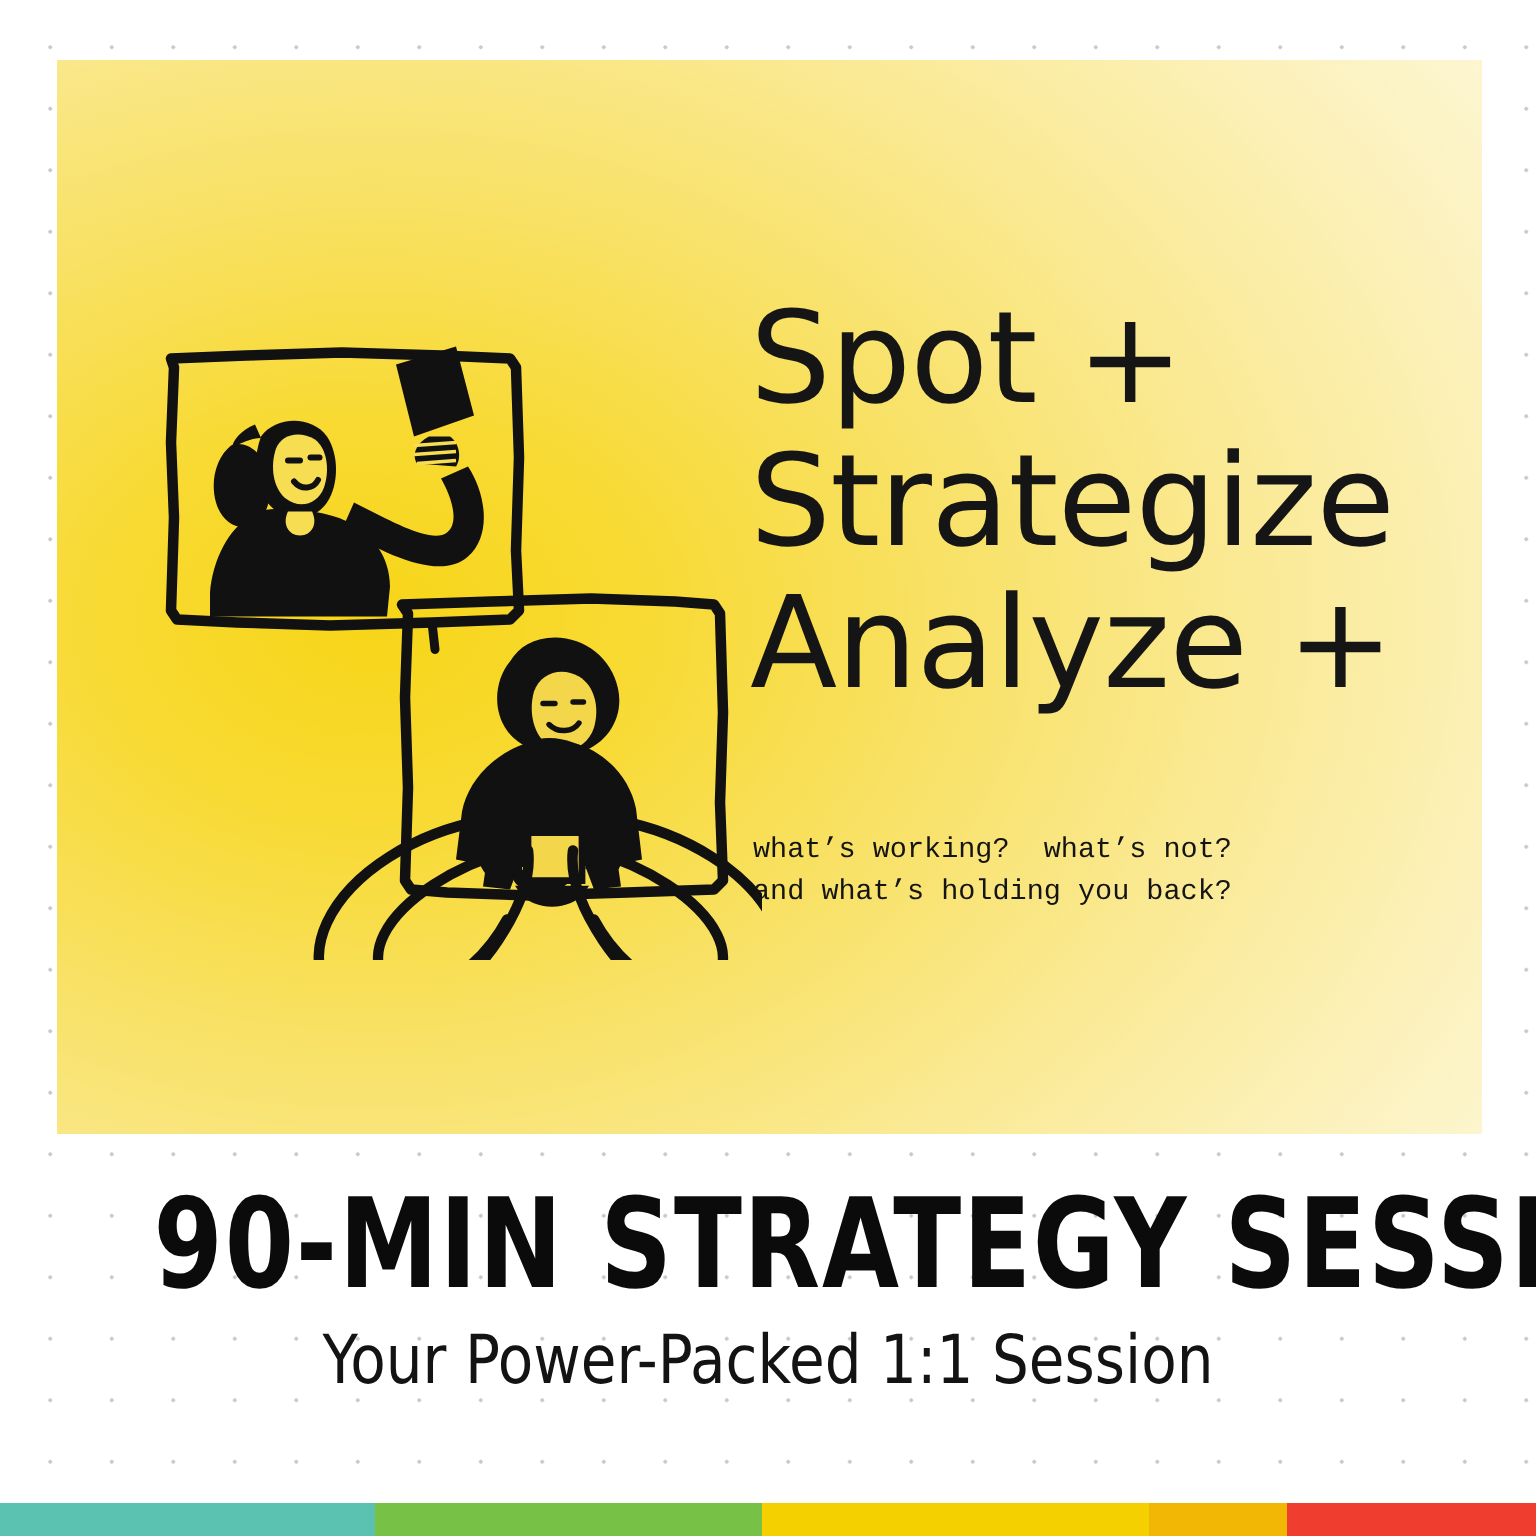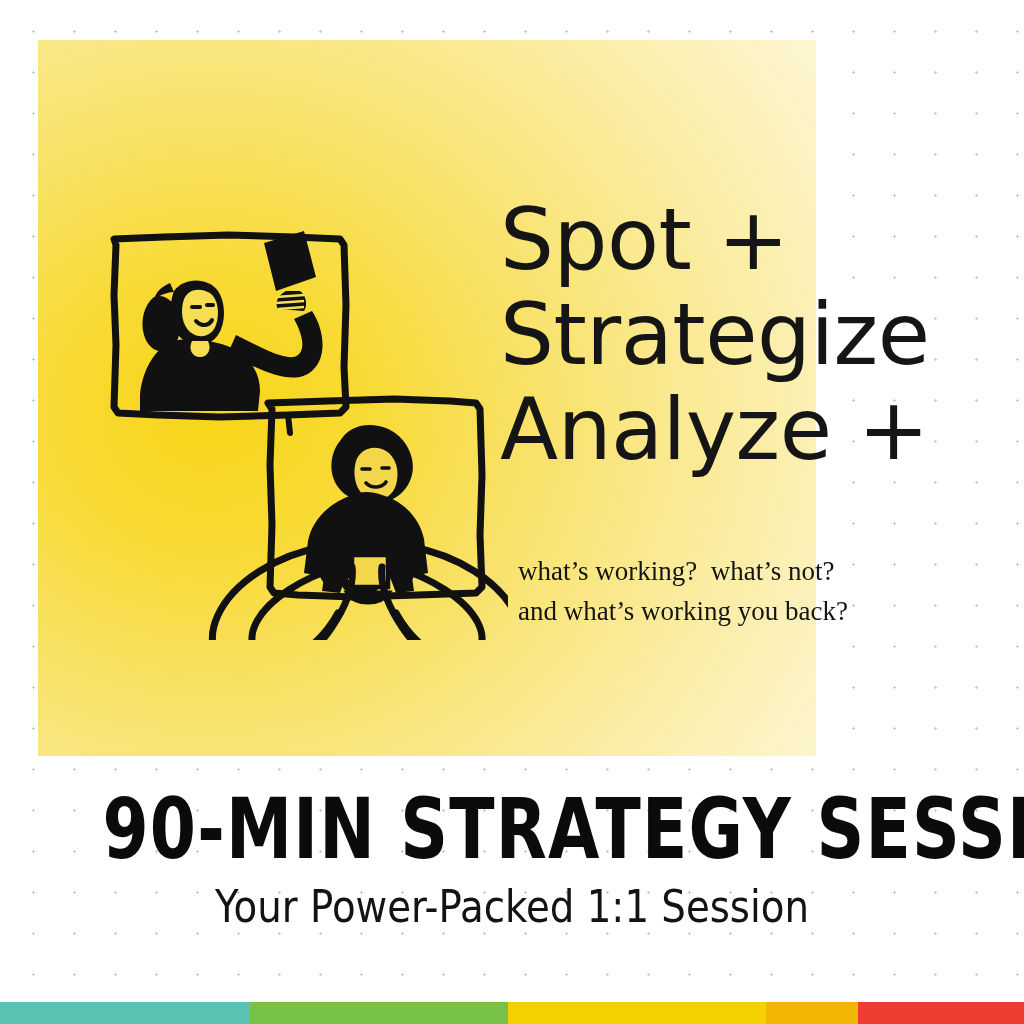--- a/index.html
+++ b/index.html
@@ -18,21 +18,21 @@
     background-image:
       radial-gradient(circle, #c9c9c9 1.1px, rgba(255,255,255,0) 1.2px);
     background-size:41px 41px;
     background-position:13px 11px;
   }
 
   
   #hero{
     position:absolute;
     left:38px; top:40px;
-    width:778px; height:716px;
+    width:950px; height:716px;
     background:
       radial-gradient(120% 118% at 22% 52%,
         #f7d518 0%,
         #f8da33 16%,
         #f8e164 33%,
         #faea96 52%,
         #fcf2c0 70%,
         #fdf8dd 85%,
         #fefbea 100%);
   }
@@ -61,27 +61,26 @@
     white-space:pre;
   }
 
   
   #subhead{
     position:absolute;
     left:464px; top:512px;
     width:500px;
   }
   #subhead .sline{
-    font-family:Liberation Serif, serif;
-    font-size:27px;
+    font-family:Liberation Mono, monospace;
+    font-size:19px;
     line-height:1.48;
     font-weight:400;
     color:#141414;
     white-space:pre;
-    margin-left:16px;
   }
 
   
   #footer{
     position:absolute;
     left:0; top:790px;
     width:1024px;
     text-align:center;
   }
   #footer .big{
@@ -225,21 +224,21 @@
     </div>
 
     <div id="headline">
       <div class="line">Spot +</div>
       <div class="line">Strategize</div>
       <div class="line">Analyze +</div>
     </div>
 
     <div id="subhead">
       <div class="sline">what’s working?  what’s not?</div>
-      <div class="sline">and what’s working you back?</div>
+      <div class="sline">and what’s holding you back?</div>
     </div>
 
   </div>
 
   <div id="footer">
     <div class="big">90-MIN STRATEGY SESSION</div>
     <div class="small">Your Power-Packed 1:1 Session</div>
   </div>
 
   <div id="strip">

